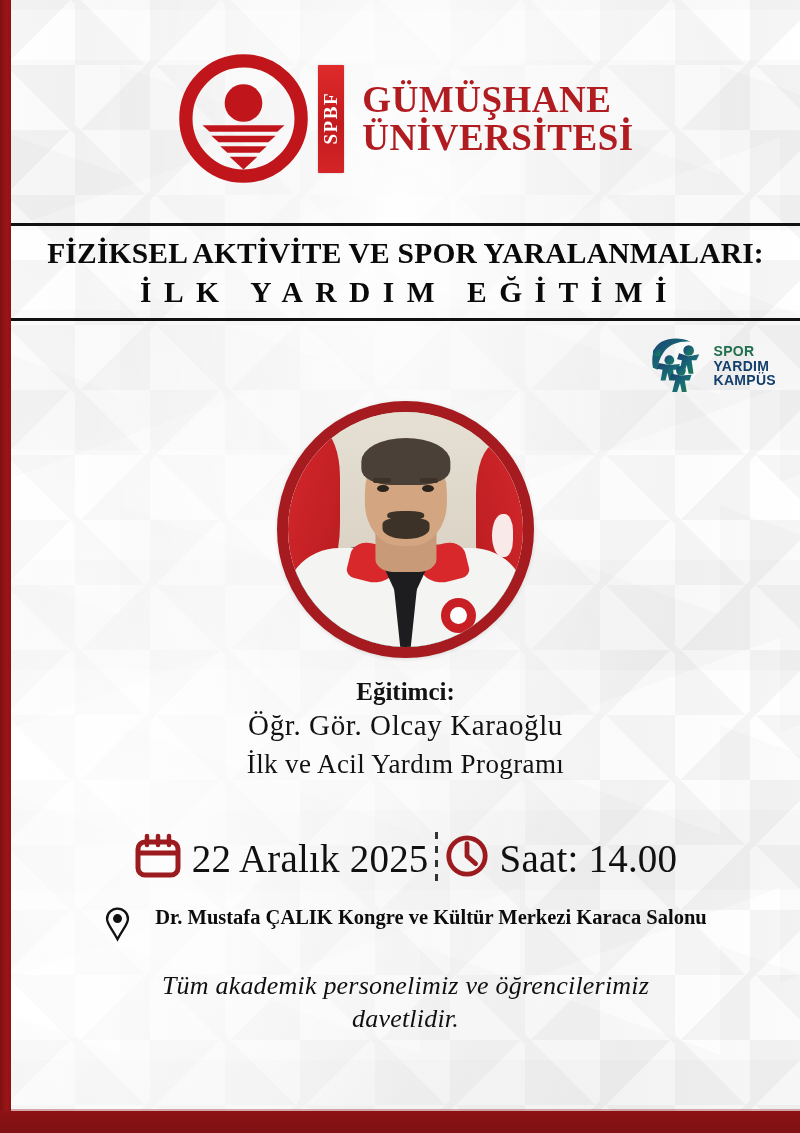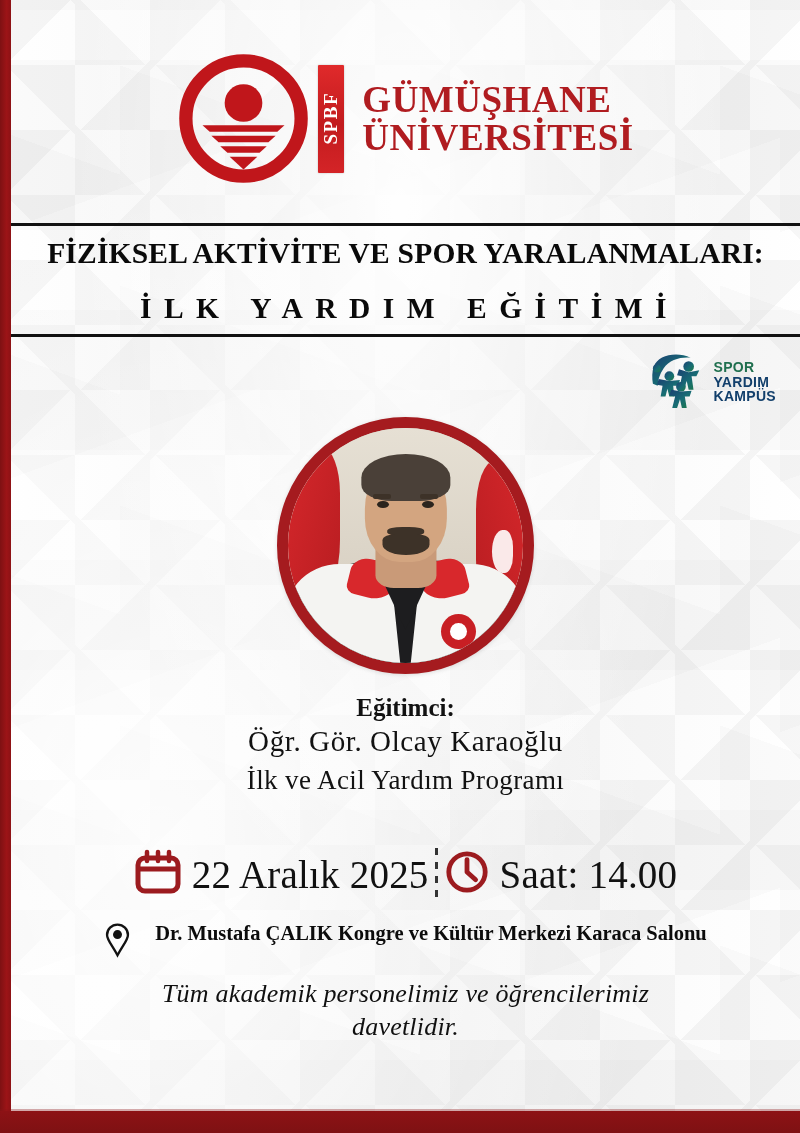--- a/index.html
+++ b/index.html
@@ -87,21 +87,21 @@
   .rule { height:3px; background:#111; }
   .title-band { padding:11px 0 9px; }
   .title-l1 {
     text-align:center; font-family:"Liberation Serif", serif;
     font-weight:bold; color:#0a0a0a;
     font-size:29.5px; letter-spacing:.2px; white-space:nowrap;
   }
   .title-l2 {
     text-align:center; font-family:"Liberation Serif", serif;
     font-weight:bold; color:#0a0a0a;
-    font-size:29.5px; letter-spacing:12.5px; margin-top:22px;
+    font-size:29.5px; letter-spacing:12.5px; margin-top:6px;
     padding-left:8px; white-space:nowrap;
   }
 
   
   .sdk-wrap { display:flex; justify-content:flex-end; padding:14px 24px 0 0; }
   .sdk { display:flex; align-items:center; gap:4px; }
   .sdk-text {
     font-family:"Liberation Sans", sans-serif;
     font-weight:bold; line-height:1.05;
     letter-spacing:.3px;
@@ -164,21 +164,21 @@
   .dt-item { display:flex; align-items:center; gap:10px; }
   .dt-text { font-family:"Liberation Serif", serif; font-size:39px; color:#111; letter-spacing:.2px; }
   .dt-sep { width:3px; height:52px; background:repeating-linear-gradient(180deg,#333 0 7px, transparent 7px 14px); margin:0 6px; }
 
   
   .loc-row { display:flex; align-items:flex-start; justify-content:center; gap:24px; margin-top:22px; }
   .loc-text { font-family:"Liberation Serif", serif; font-weight:bold; font-size:20.5px; color:#0c0c0c; letter-spacing:0; }
 
   
   .invite {
-    text-align:center; margin-top:16px;
+    text-align:center; margin-top:24px;
     font-family:"Liberation Serif", serif; font-style:italic;
     font-size:26px; color:#101010; line-height:1.25; letter-spacing:.2px;
   }
 </style>
 </head>
 <body>
 
 <div class="poster">
   <div class="bg-texture"></div>
   <div class="bg-texture2"></div>

